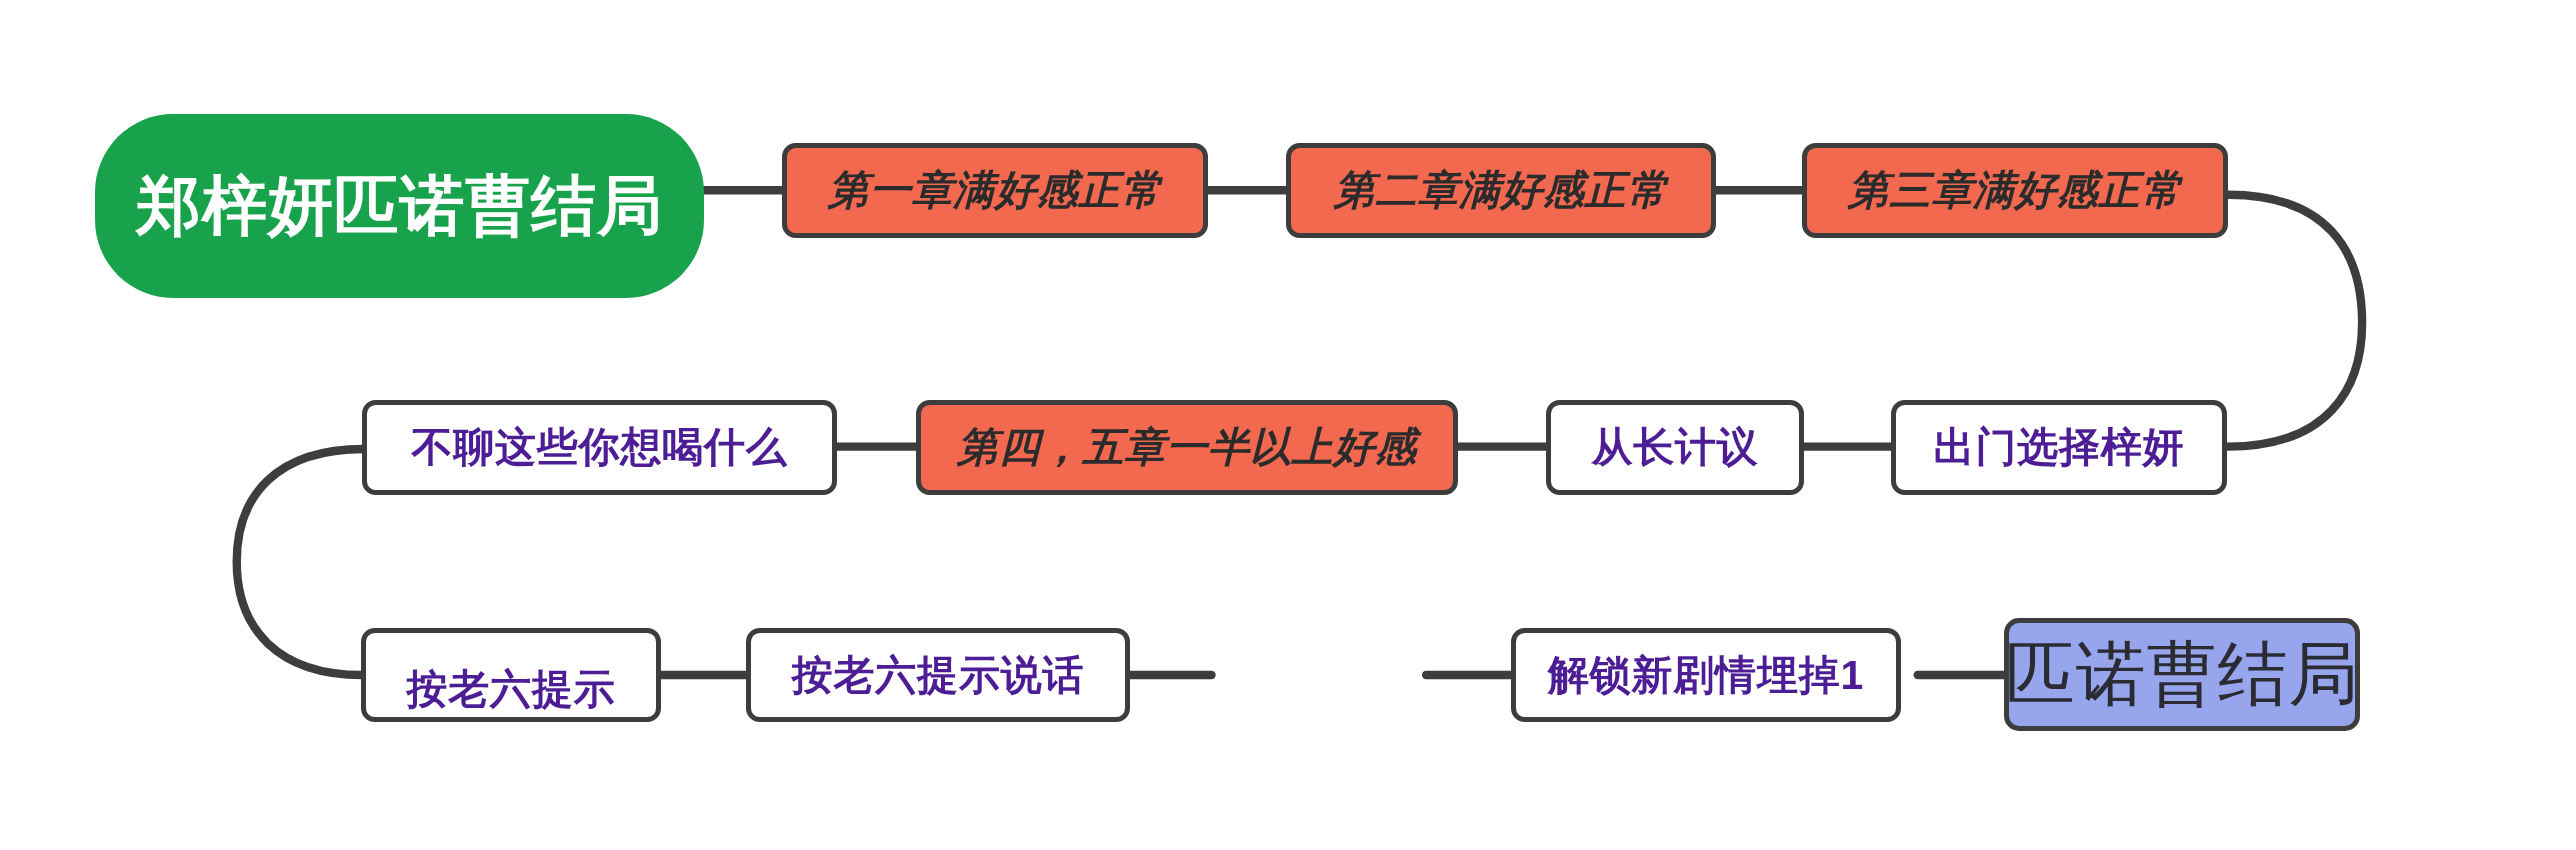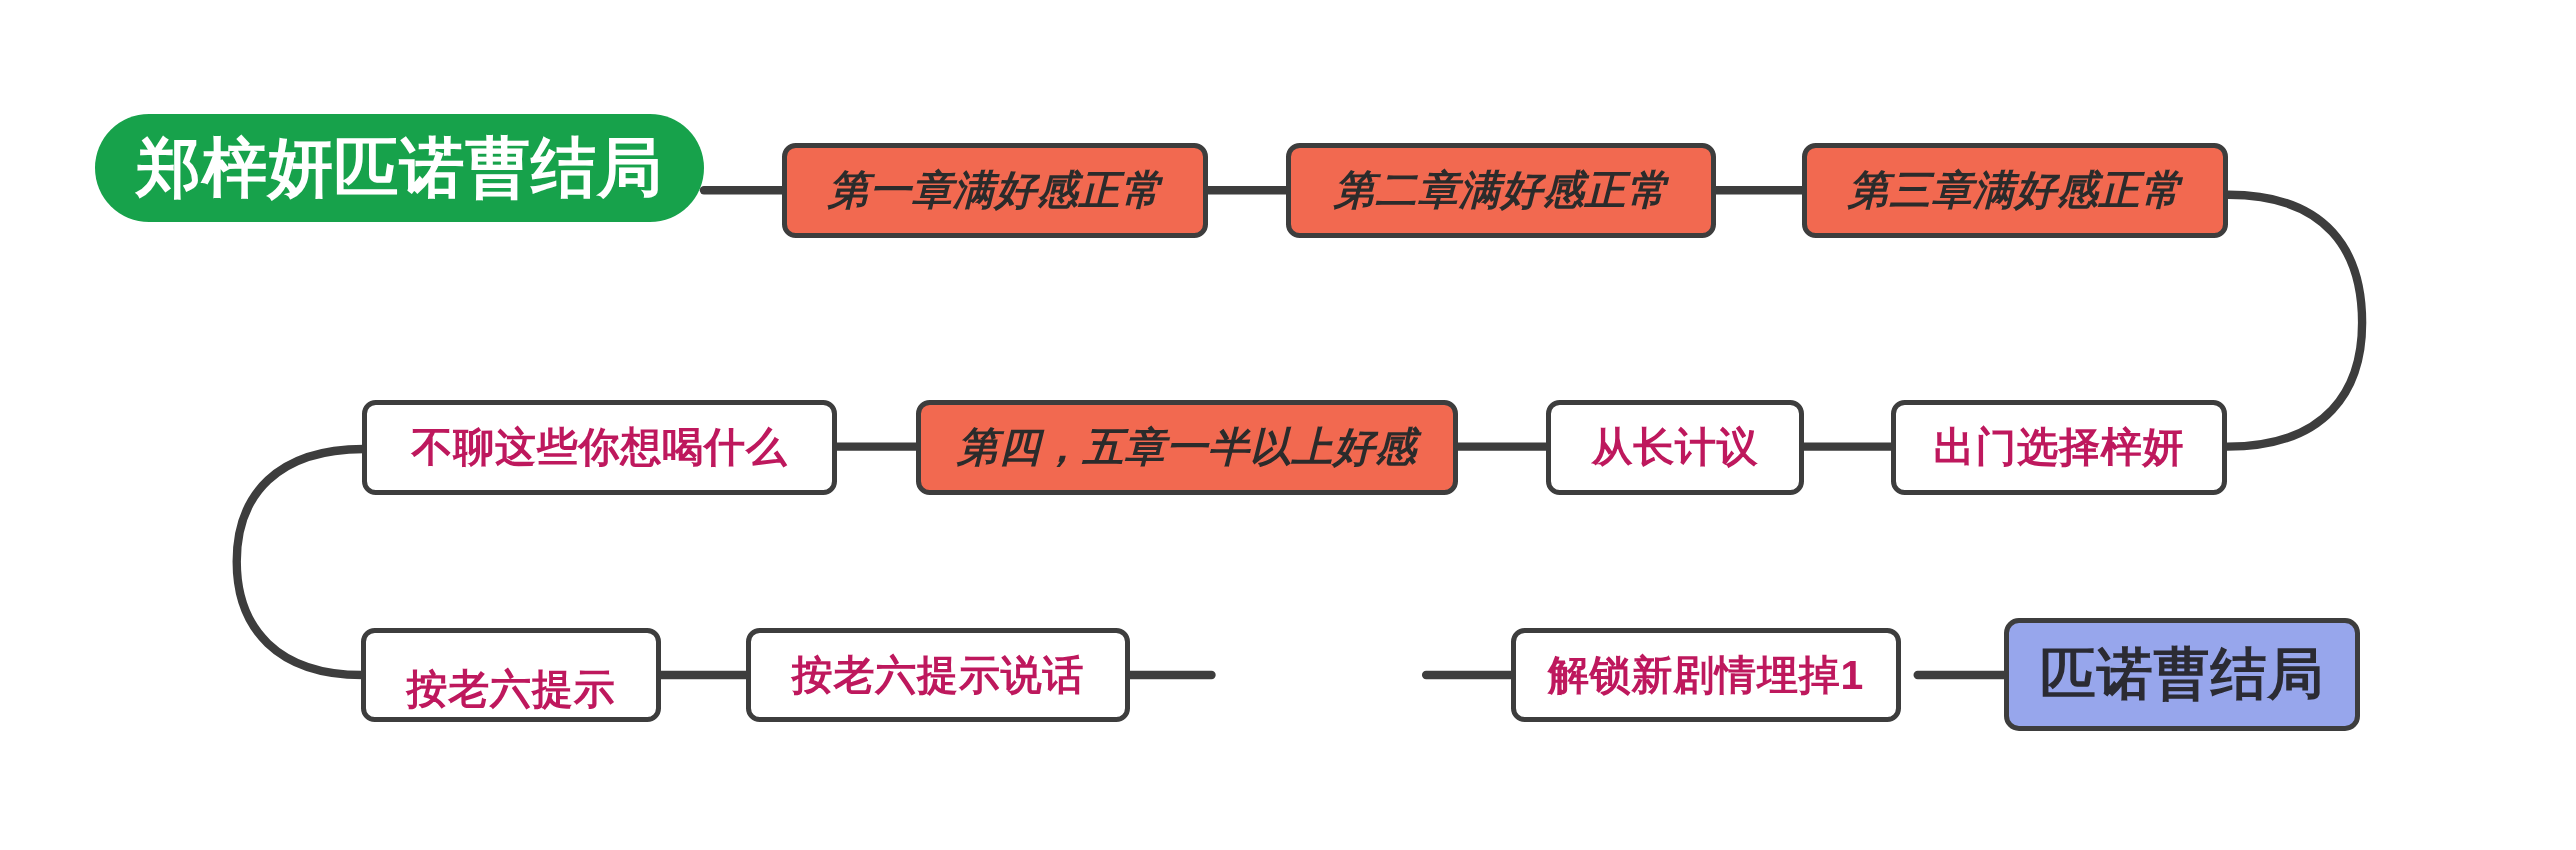--- a/index.html
+++ b/index.html
@@ -24,21 +24,21 @@
   }
   .node {
     position: absolute;
     box-sizing: border-box;
     display: flex;
     align-items: center;
     justify-content: center;
     text-align: center;
     font-weight: 800;
     white-space: nowrap;
-    color: #be185d;
+    color: #4c1d95;
     background: #ffffff;
     border: 5.3px solid #3d3d3d;
     border-radius: 13.7px;
     font-size: 41px;
     letter-spacing: 0.8px;
   }
   .node.start {
     background: #17a24b;
     border: none;
     border-radius: 78px;
@@ -47,23 +47,23 @@
     font-weight: 800;
   }
   .node.chapter {
     background: #f26950;
     color: #2b2b2b;
     font-style: italic;
   }
   .node.ending {
     background: #97a6ec;
     color: #2b2b33;
-    font-size: 56px;
+    font-size: 70px;
     border-radius: 15px;
-    font-weight: 700;
+    font-weight: 400;
   }
 </style>
 </head>
 <body>
 
 <div class="canvas">
 
   <svg class="wires" viewBox="0 0 3385 1117" xmlns="http://www.w3.org/2000/svg">
     <g fill="none" stroke="#3d3d3d" stroke-width="11" stroke-linecap="round">
 
@@ -79,21 +79,21 @@
 
       <path d="M478 590 C365 590 311 650 311 738 C311 826 365 887 476 887"></path>
 
       <path d="M868 887 H980"></path>
       <path d="M1484 887 H1592"></path>
       <path d="M1874 887 H1986"></path>
       <path d="M2520 887 H2634"></path>
     </g>
   </svg>
 
-  <div class="node start" style="left:95px; top:114px; width:609px; height:108px;">
+  <div class="node start" style="left:95px; top:114px; width:609px; height:184px;">
     <span>郑梓妍匹诺曹结局</span>
   </div>
 
   <div class="node chapter" style="left:782px; top:143px; width:426px; height:95px;">
     <span>第一章满好感正常</span>
   </div>
 
   <div class="node chapter" style="left:1286px; top:143px; width:430px; height:95px;">
     <span>第二章满好感正常</span>
   </div>

